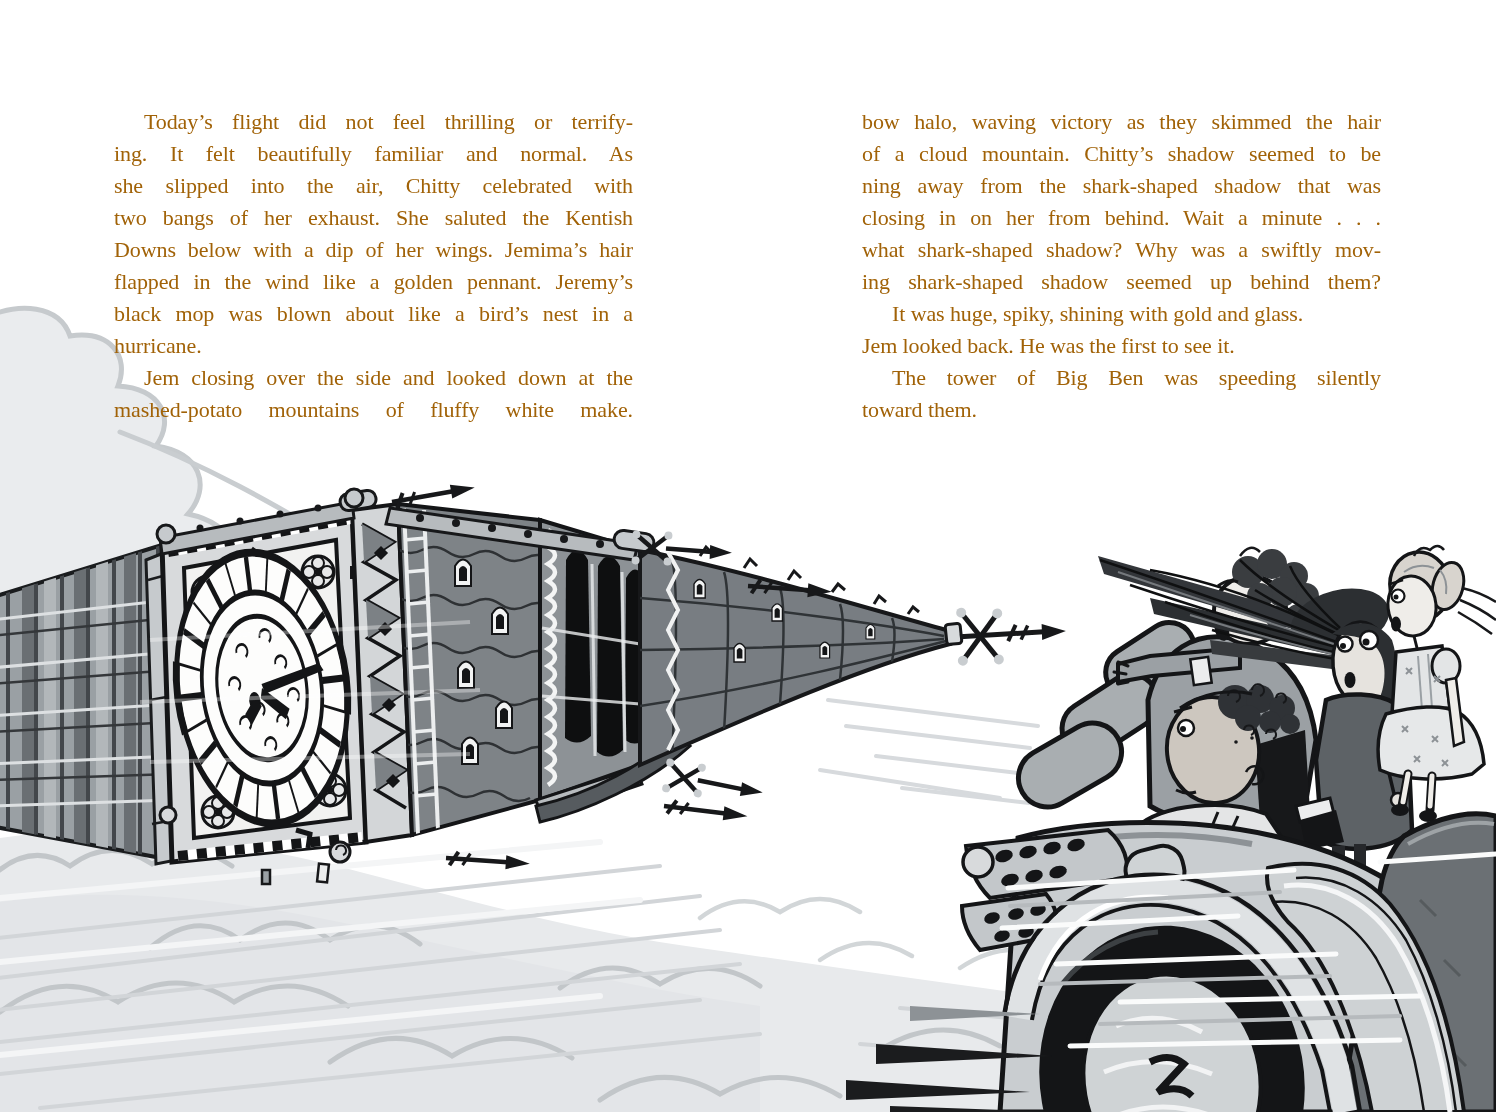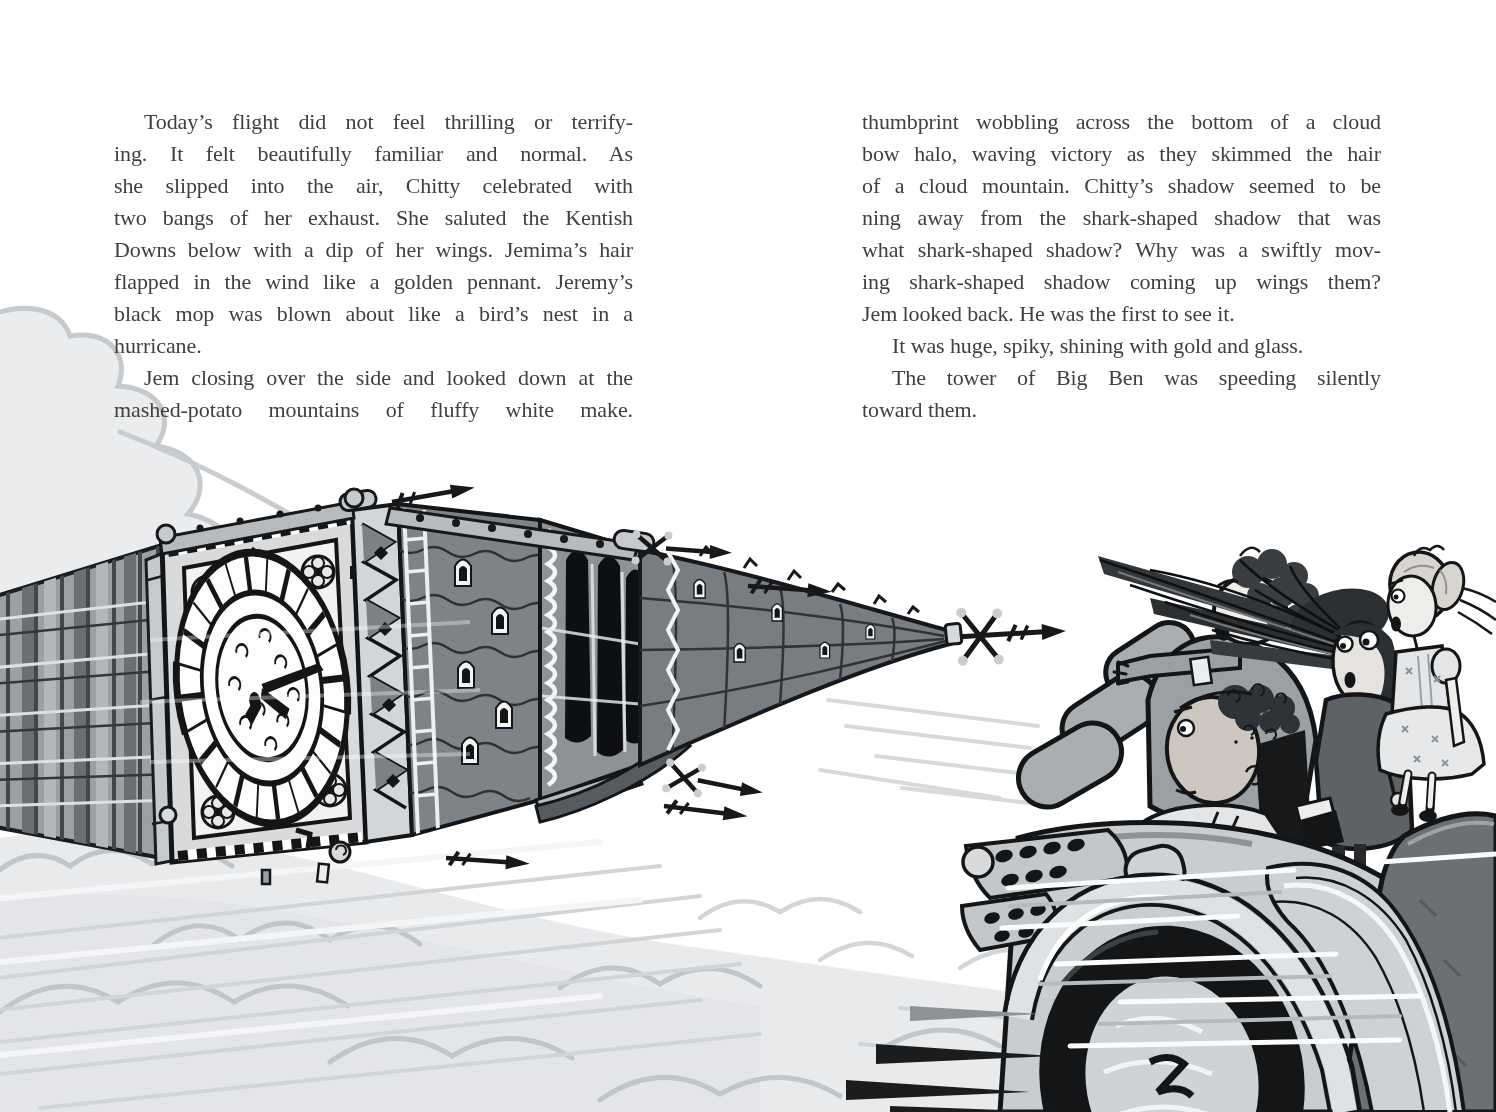--- a/index.html
+++ b/index.html
@@ -1,19 +1,19 @@
 <!DOCTYPE html>
 <html><head>
 <meta charset="utf-8">
 <style>
   html,body{margin:0;padding:0;background:#ffffff;}
   .page{position:relative;width:1496px;height:1112px;background:#ffffff;overflow:hidden;
         font-family:"Liberation Serif", serif;}
   .illo{position:absolute;left:0;top:0;width:1496px;height:1112px;z-index:0;}
-  .col{position:absolute;top:106px;width:519px;z-index:2;color:#404040;
+  .col{position:absolute;top:106px;width:519px;z-index:2;color:#a16207;
        font-size:22px;line-height:32px;letter-spacing:-0.1px;}
   .col-left{left:114px;}
   .col-right{left:862px;}
   .line{text-align:justify;text-align-last:justify;white-space:normal;}
   .line.last{text-align-last:left;}
   .line.indent{text-indent:30px;}
 </style>
 </head>
 <body>
 
@@ -636,24 +636,24 @@
       <div class="line">she slipped into the air, Chitty celebrated with</div>
       <div class="line">two bangs of her exhaust. She saluted the Kentish</div>
       <div class="line">Downs below with a dip of her wings. Jemima’s hair</div>
       <div class="line">flapped in the wind like a golden pennant. Jeremy’s</div>
       <div class="line">black mop was blown about like a bird’s nest in a</div>
       <div class="line last">hurricane.</div>
       <div class="line indent">Jem closing over the side and looked down at the</div>
       <div class="line">mashed-potato mountains of fluffy white make.</div>
     </div>
   <div id="right-col" class="col col-right">
-      <div class="line">thumbprint wobbling across the bottom of a cloud</div>
       <div class="line">bow halo, waving victory as they skimmed the hair</div>
       <div class="line">of a cloud mountain. Chitty’s shadow seemed to be</div>
       <div class="line">ning away from the shark-shaped shadow that was</div>
+      <div class="line">closing in on her from behind. Wait a minute . . .</div>
       <div class="line">what shark-shaped shadow? Why was a swiftly mov-</div>
-      <div class="line">ing shark-shaped shadow coming up wings them?</div>
+      <div class="line">ing shark-shaped shadow seemed up behind them?</div>
+      <div class="line indent last">It was huge, spiky, shining with gold and glass.</div>
       <div class="line last">Jem looked back. He was the first to see it.</div>
-      <div class="line indent last">It was huge, spiky, shining with gold and glass.</div>
       <div class="line indent">The tower of Big Ben was speeding silently</div>
       <div class="line last">toward them.</div>
     </div>
 </div>
 
 </body></html>

